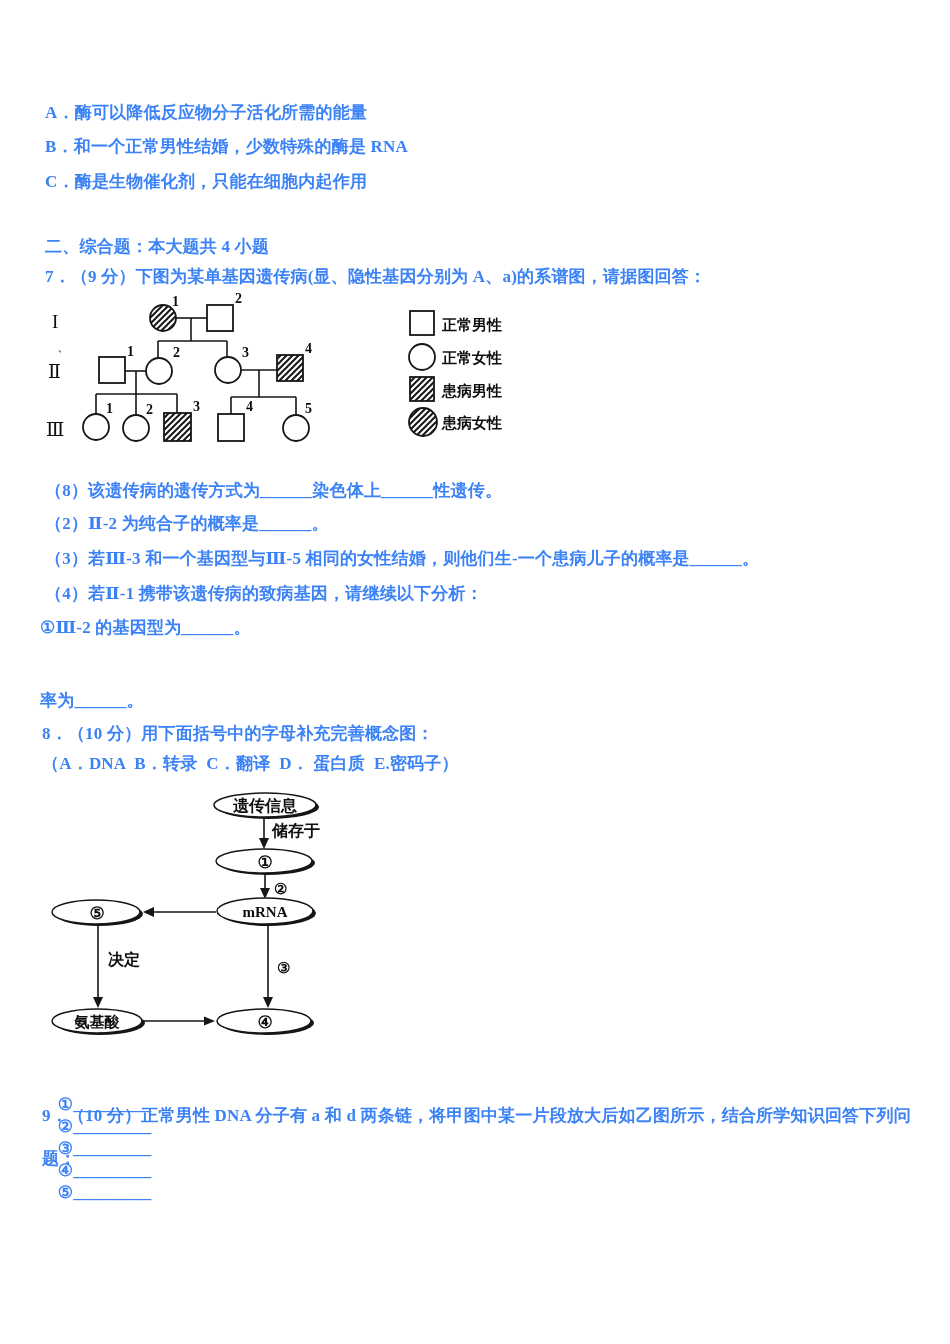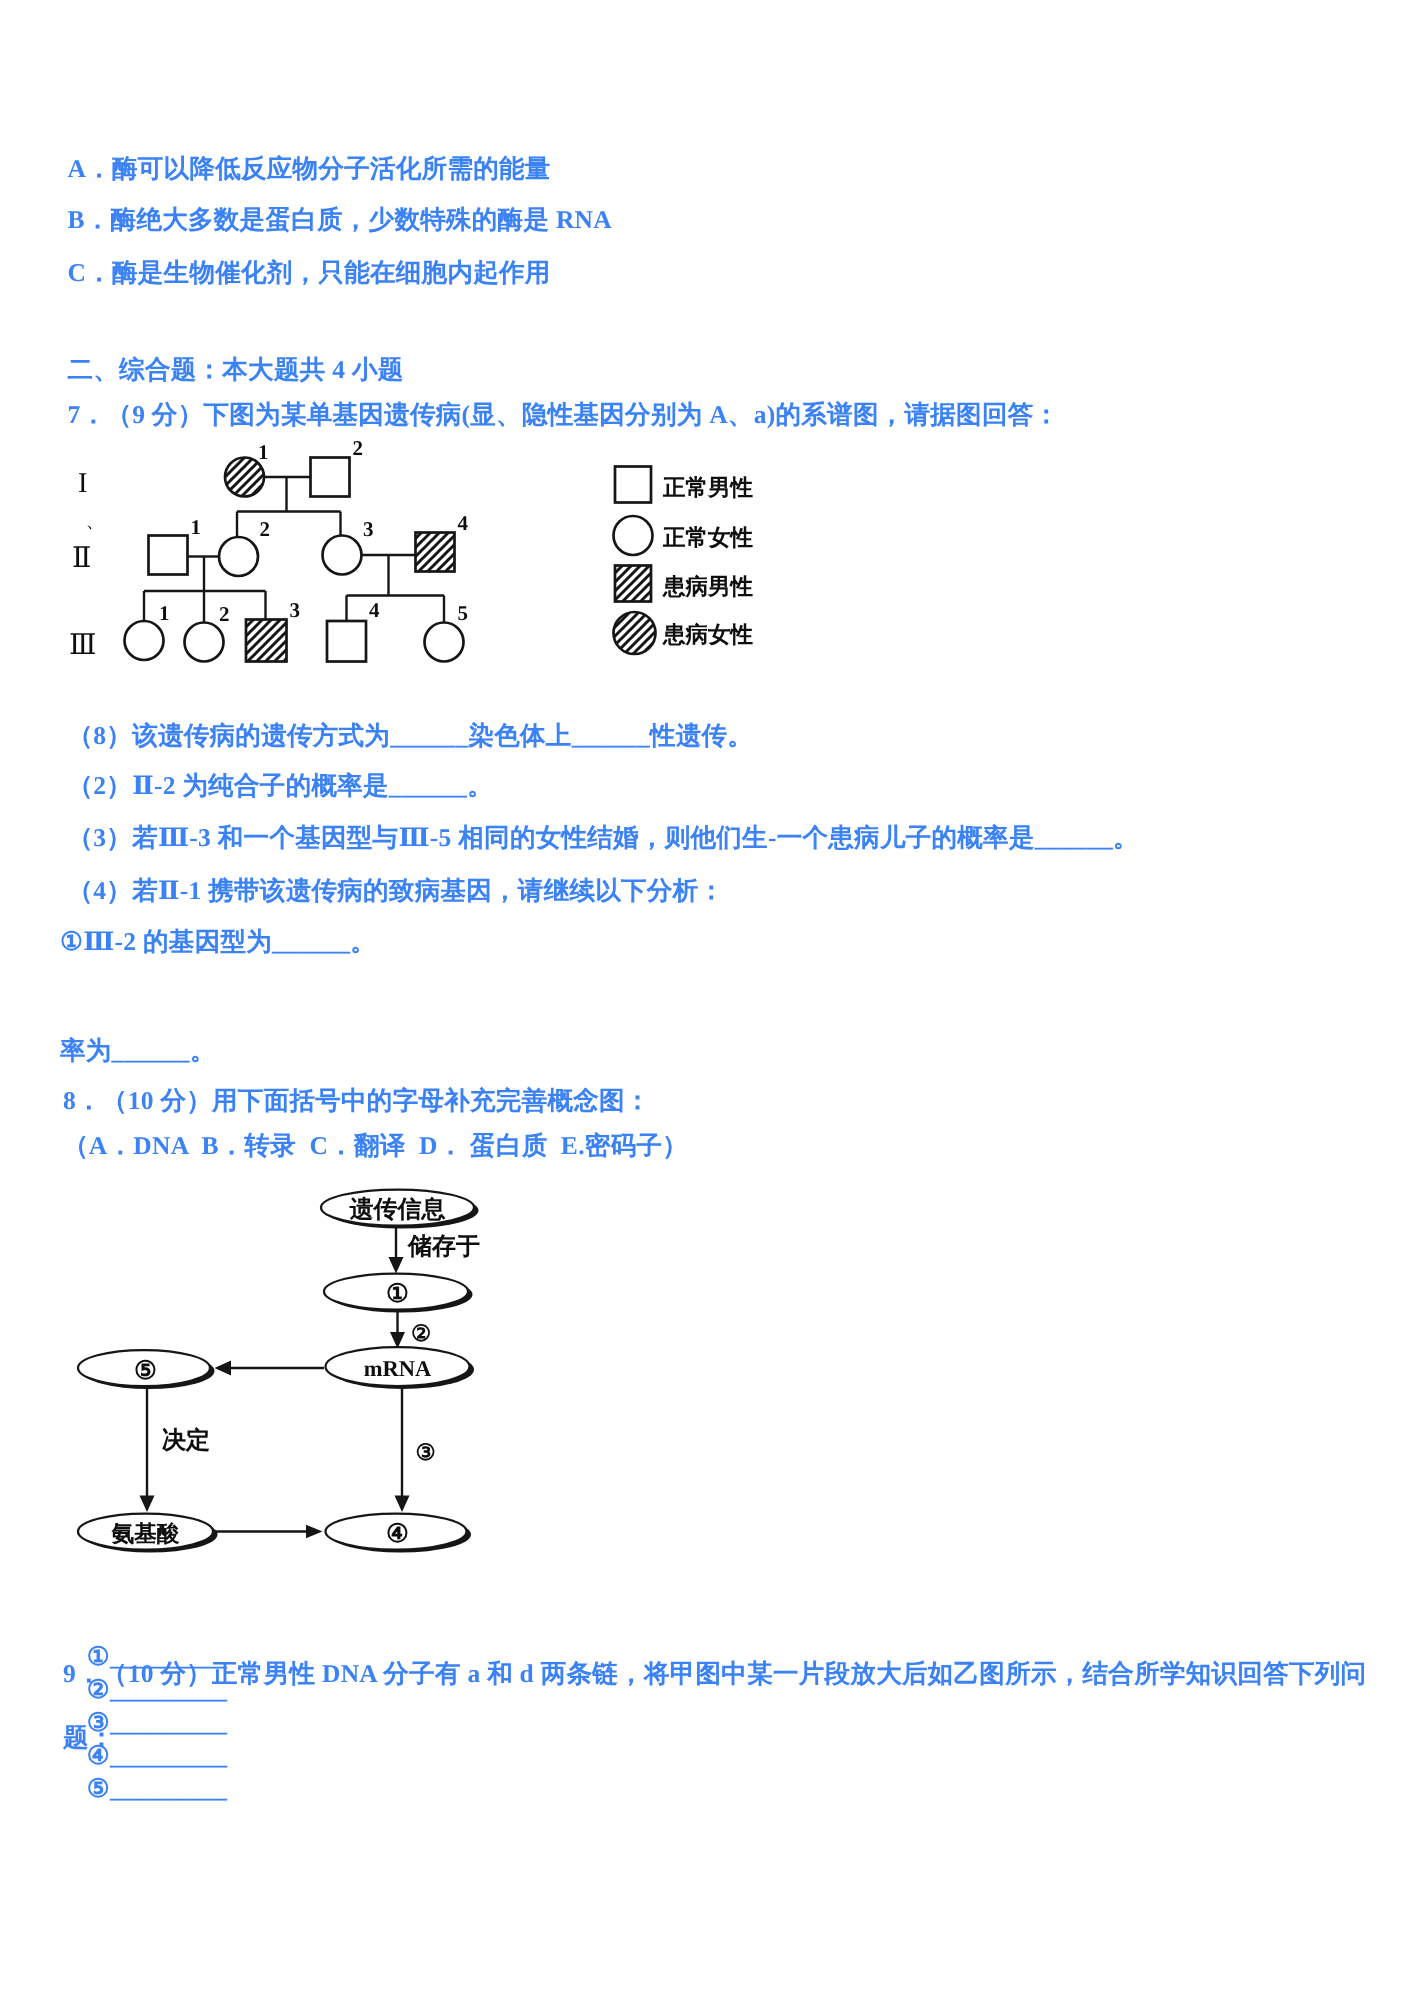--- a/index.html
+++ b/index.html
@@ -24,21 +24,21 @@
   svg text{font-family:"Liberation Serif","DejaVu Serif",serif;fill:#0e0e0e;}
   svg .shape{stroke:#161616;stroke-width:1.8;}
   svg .wire{stroke:#161616;stroke-width:1.6;fill:none;}
 </style>
 </head>
 <body>
 
 <div class="page">
 
   <div class="line" style="top:102px;left:45px">A．酶可以降低反应物分子活化所需的能量</div>
-  <div class="line" style="top:136px;left:45px">B．酶绝大多数是蛋白质，少数特殊的酶是 RNA</div>
+  <div class="line" style="top:136px;left:45px">B．和一个正常男性结婚，少数特殊的酶是 RNA</div>
   <div class="line" style="top:171px;left:45px">C．酶是生物催化剂，只能在细胞内起作用</div>
 
   <div class="line" style="top:236px;left:45px">二、综合题：本大题共 4 小题</div>
 
   <div class="line" style="top:266px;left:45px"><span class="num">7．（9 分）</span><span>下图为某单基因遗传病(显、隐性基因分别为 A、a)的系谱图，请据图回答：</span></div>
 
   <svg style="position:absolute;left:40px;top:293px" width="660" height="165" viewBox="40 293 660 165">
     <defs>
       <pattern id="hatch" width="6" height="6" patternUnits="userSpaceOnUse">
         <path d="M-1,7 L7,-1" stroke="#161616" stroke-width="2"></path>

